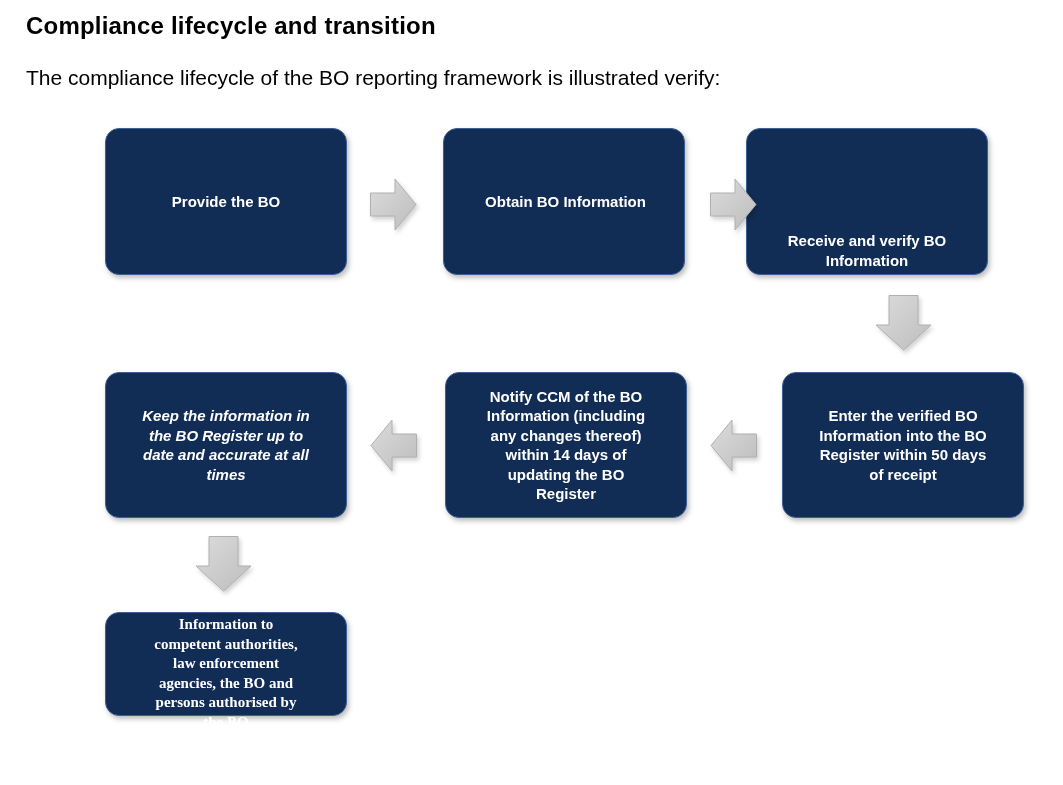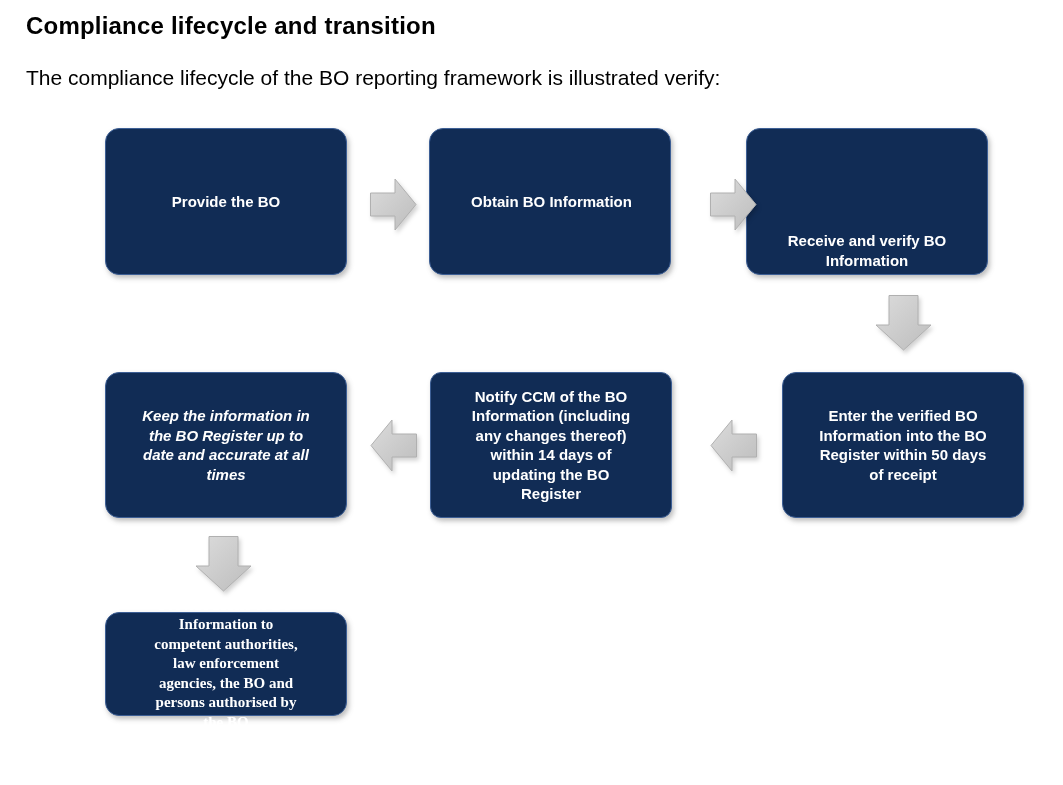--- a/index.html
+++ b/index.html
@@ -50,24 +50,24 @@
     color: #ffffff;
     font-size: 15px;
     font-weight: 700;
     line-height: 1.3;
     text-align: center;
     white-space: pre-line;
   }
   .row1 { top: 128px; height: 147px; }
   .row2 { top: 372px; height: 146px; }
   .b1 { left: 97px; }
-  .b2 { left: 421px; padding-left: 13px; }
+  .b2 { left: 435px; padding-left: 13px; }
   .b3 { left: 738px; align-items: flex-end; }
   .b4 { left: 774px; }
-  .b5 { left: 422px; border-radius: 11px; }
+  .b5 { left: 437px; }
   .b6 { left: 97px; font-style: italic; }
   .b7 { left: 97px; top: 612px; height: 104px; font-family: Liberation Serif, serif; }
   .flow-arrow {
     position: absolute;
   }
   .flow-arrow svg {
     display: block;
     filter: drop-shadow(2px 3px 2px rgba(0,0,0,0.18));
   }
   .a1 { left: 362px; top: 178px; }

